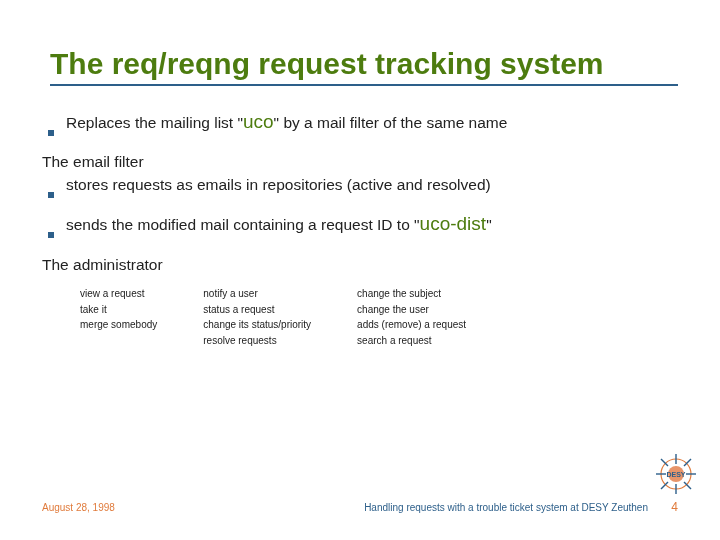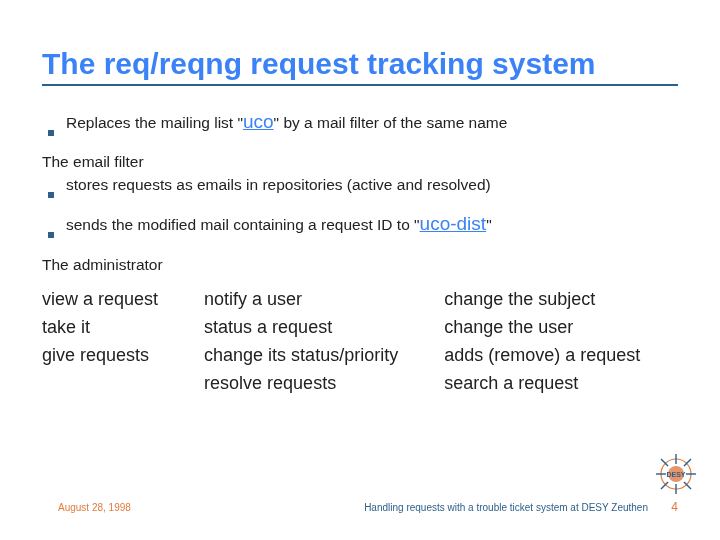--- a/index.html
+++ b/index.html
@@ -8,52 +8,54 @@
     height: 540px;
     background: #fff;
     font-family: Arial, Helvetica, sans-serif;
     position: relative;
     padding: 48px 42px 0 42px;
     color: #222;
   }
   .title {
     font-size: 30px;
     font-weight: bold;
-    color: #3b82f6;
+    color: #4d7c0f;
     line-height: 1.05;
     border-bottom: 2px solid #2d5f8a;
     padding-bottom: 4px;
     margin-bottom: 22px;
+    margin-left: 8px;
   }
   .content { font-size: 15.5px; line-height: 1.45; }
   .bullet-line { display: flex; align-items: baseline; }
   .bullet-line .sq {
     width: 6px; height: 6px; background: #2d5f8a;
     display: inline-block; margin-right: 12px; margin-left: 6px;
     flex-shrink: 0; position: relative; top: 8px;
   }
   .plain-line { margin-left: 0; margin-top: 16px; }
-  .uco { color: #3b82f6; font-size: 19px; text-decoration: underline; }
+  .uco { color: #4d7c0f; font-size: 19px; }
   .block2 { margin-top: 14px; }
   .actions {
     display: flex;
     margin-top: 10px;
-    font-size: 18px;
+    margin-left: 38px;
+    font-size: 10px;
     line-height: 1.55;
     gap: 46px;
   }
   .actions .col { flex: 0 0 auto; }
   .footer {
     position: absolute;
     left: 42px; right: 42px; bottom: 26px;
     display: flex; align-items: center;
     font-size: 10px;
     color: #2d5f8a;
   }
-  .footer .date { flex: 0 0 150px; color: #e07b3c; margin-left: 16px; }
+  .footer .date { flex: 0 0 150px; color: #e07b3c; }
   .footer .mid  { flex: 1; text-align: right; color: #2d5f8a; }
   .footer .pg   { flex: 0 0 30px; text-align: right; color: #e07b3c; font-size: 12px; }
   .logo {
     position: absolute;
     right: 22px; bottom: 44px;
     width: 44px; height: 44px;
   }
   .logo svg { width: 44px; height: 44px; }
 </style>
 </head>
@@ -87,21 +89,21 @@
     </div>
 
     <div class="plain-line">The administrator</div>
 
   </div>
 
   <div class="actions">
     <div class="col">
       <div>view a request</div>
       <div>take it</div>
-      <div>give requests</div>
+      <div>merge somebody</div>
     </div>
     <div class="col">
       <div>notify a user</div>
       <div>status a request</div>
       <div>change its status/priority</div>
       <div>resolve requests</div>
     </div>
     <div class="col">
       <div>change the subject</div>
       <div>change the user</div>

